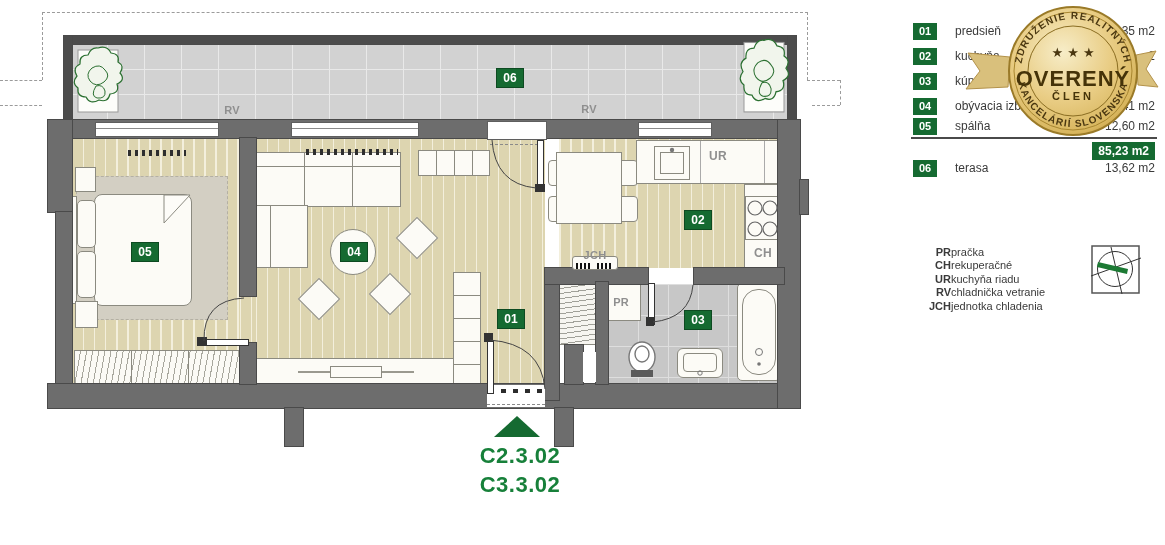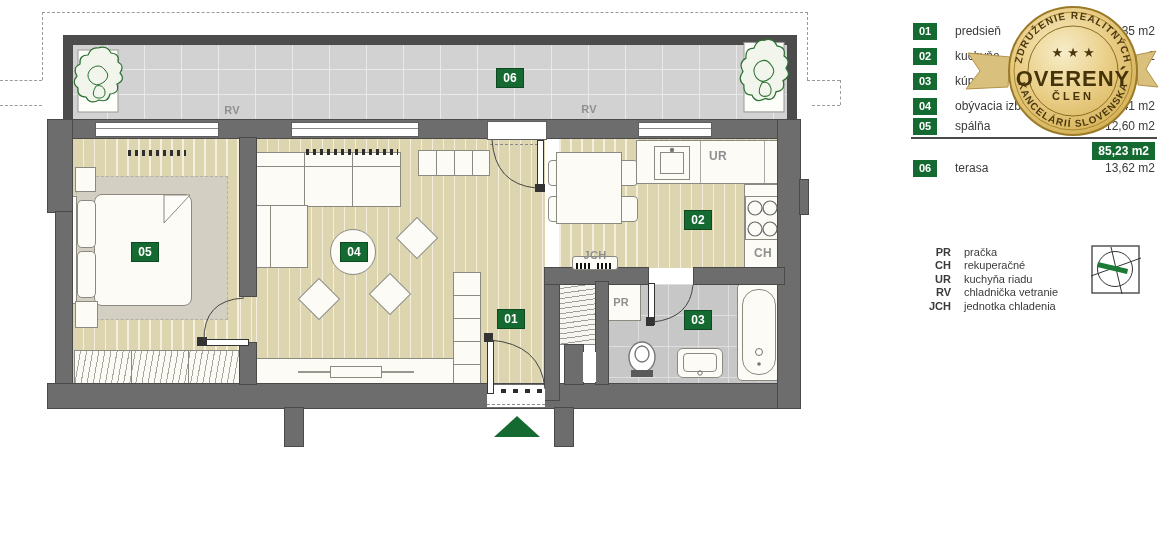--- a/index.html
+++ b/index.html
@@ -49,21 +49,21 @@
   .lrow .lb{width:24px;height:17px;background:#156a31;color:#fff;font-size:11px;font-weight:bold;
       display:flex;align-items:center;justify-content:center;flex:0 0 auto;}
   .lrow .ln{margin-left:18px;font-size:12px;color:#3a3a3a;}
   .lrow .lv{margin-left:auto;font-size:12px;color:#3a3a3a;}
   .lsep{position:absolute;left:6px;right:4px;top:119px;border-top:2px solid #4a4a4a;}
   .ltotal{position:absolute;right:6px;top:124px;background:#156a31;color:#fff;
       font-size:12px;font-weight:bold;padding:2px 6px;z-index:1;}
   #abbr{position:absolute;left:8px;top:228px;font-size:11px;color:#3a3a3a;}
   #abbr .ar{display:flex;line-height:13.4px;}
   #abbr .ab{width:38px;text-align:right;font-weight:bold;}
-  #abbr .al{margin-left:13px;}
+  #abbr .al{}
   #sealsvg{position:absolute;left:55px;top:-23px;z-index:3;}
   #compass{position:absolute;left:186px;top:227px;z-index:1;}
 </style>
 </head>
 <body>
 
 <div id="stage">
 
   <div class="dash" style="left:42px;top:12px;width:766px;"></div>
   <div class="dashv" style="left:42px;top:12px;height:68px;"></div>
@@ -225,20 +225,22 @@
 
   <div class="rbadge" style="left:497px;top:309px;">01</div>
   <div class="rbadge" style="left:684px;top:210px;">02</div>
   <div class="rbadge" style="left:684px;top:310px;">03</div>
   <div class="rbadge" style="left:340px;top:242px;">04</div>
   <div class="rbadge" style="left:131px;top:242px;">05</div>
   <div class="rbadge" style="left:496px;top:68px;">06</div>
 
   <div class="entry-tri" style="left:494px;top:416px;"></div>
   <div class="codes">
+    <div>C2.3.02</div>
+    <div>C3.3.02</div>
   </div>
 
   <div id="side">
 
     <div class="lrow" style="top:4px;">
       <span class="lb">01</span>
       <span class="ln">predsieň</span>
       <span class="lv">35 m2</span>
     </div>
     <div class="lrow" style="top:29px;">

